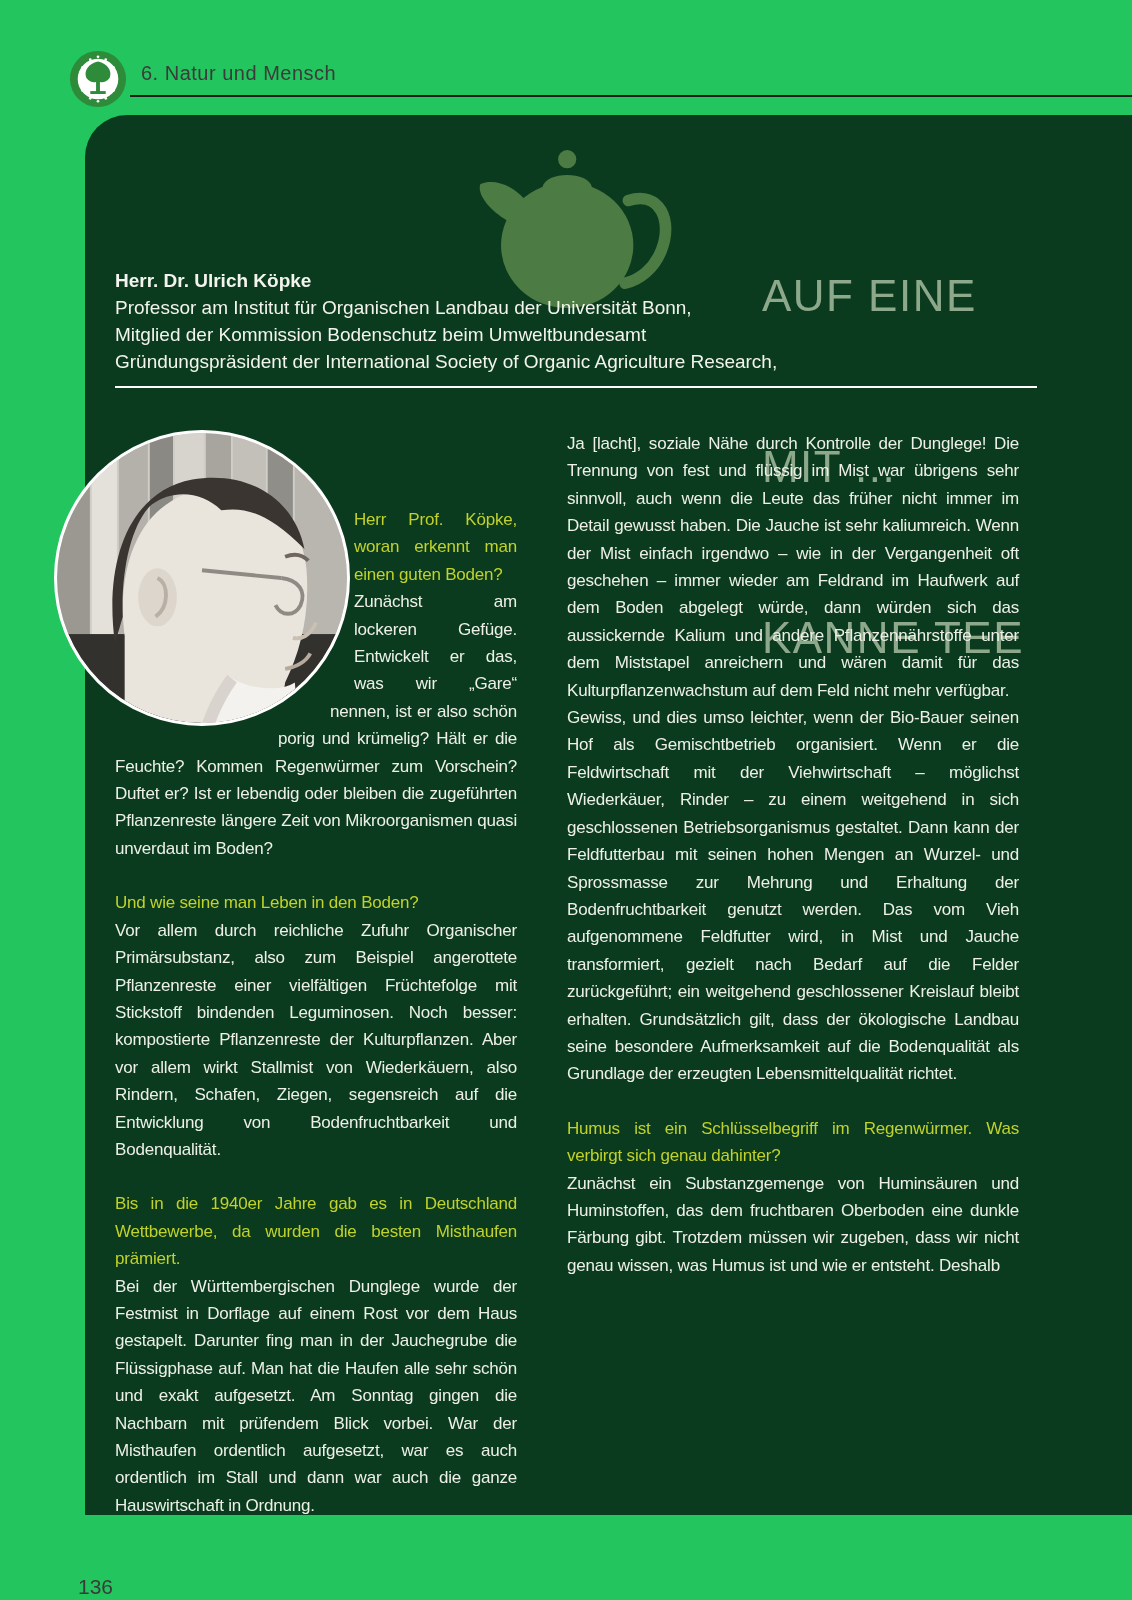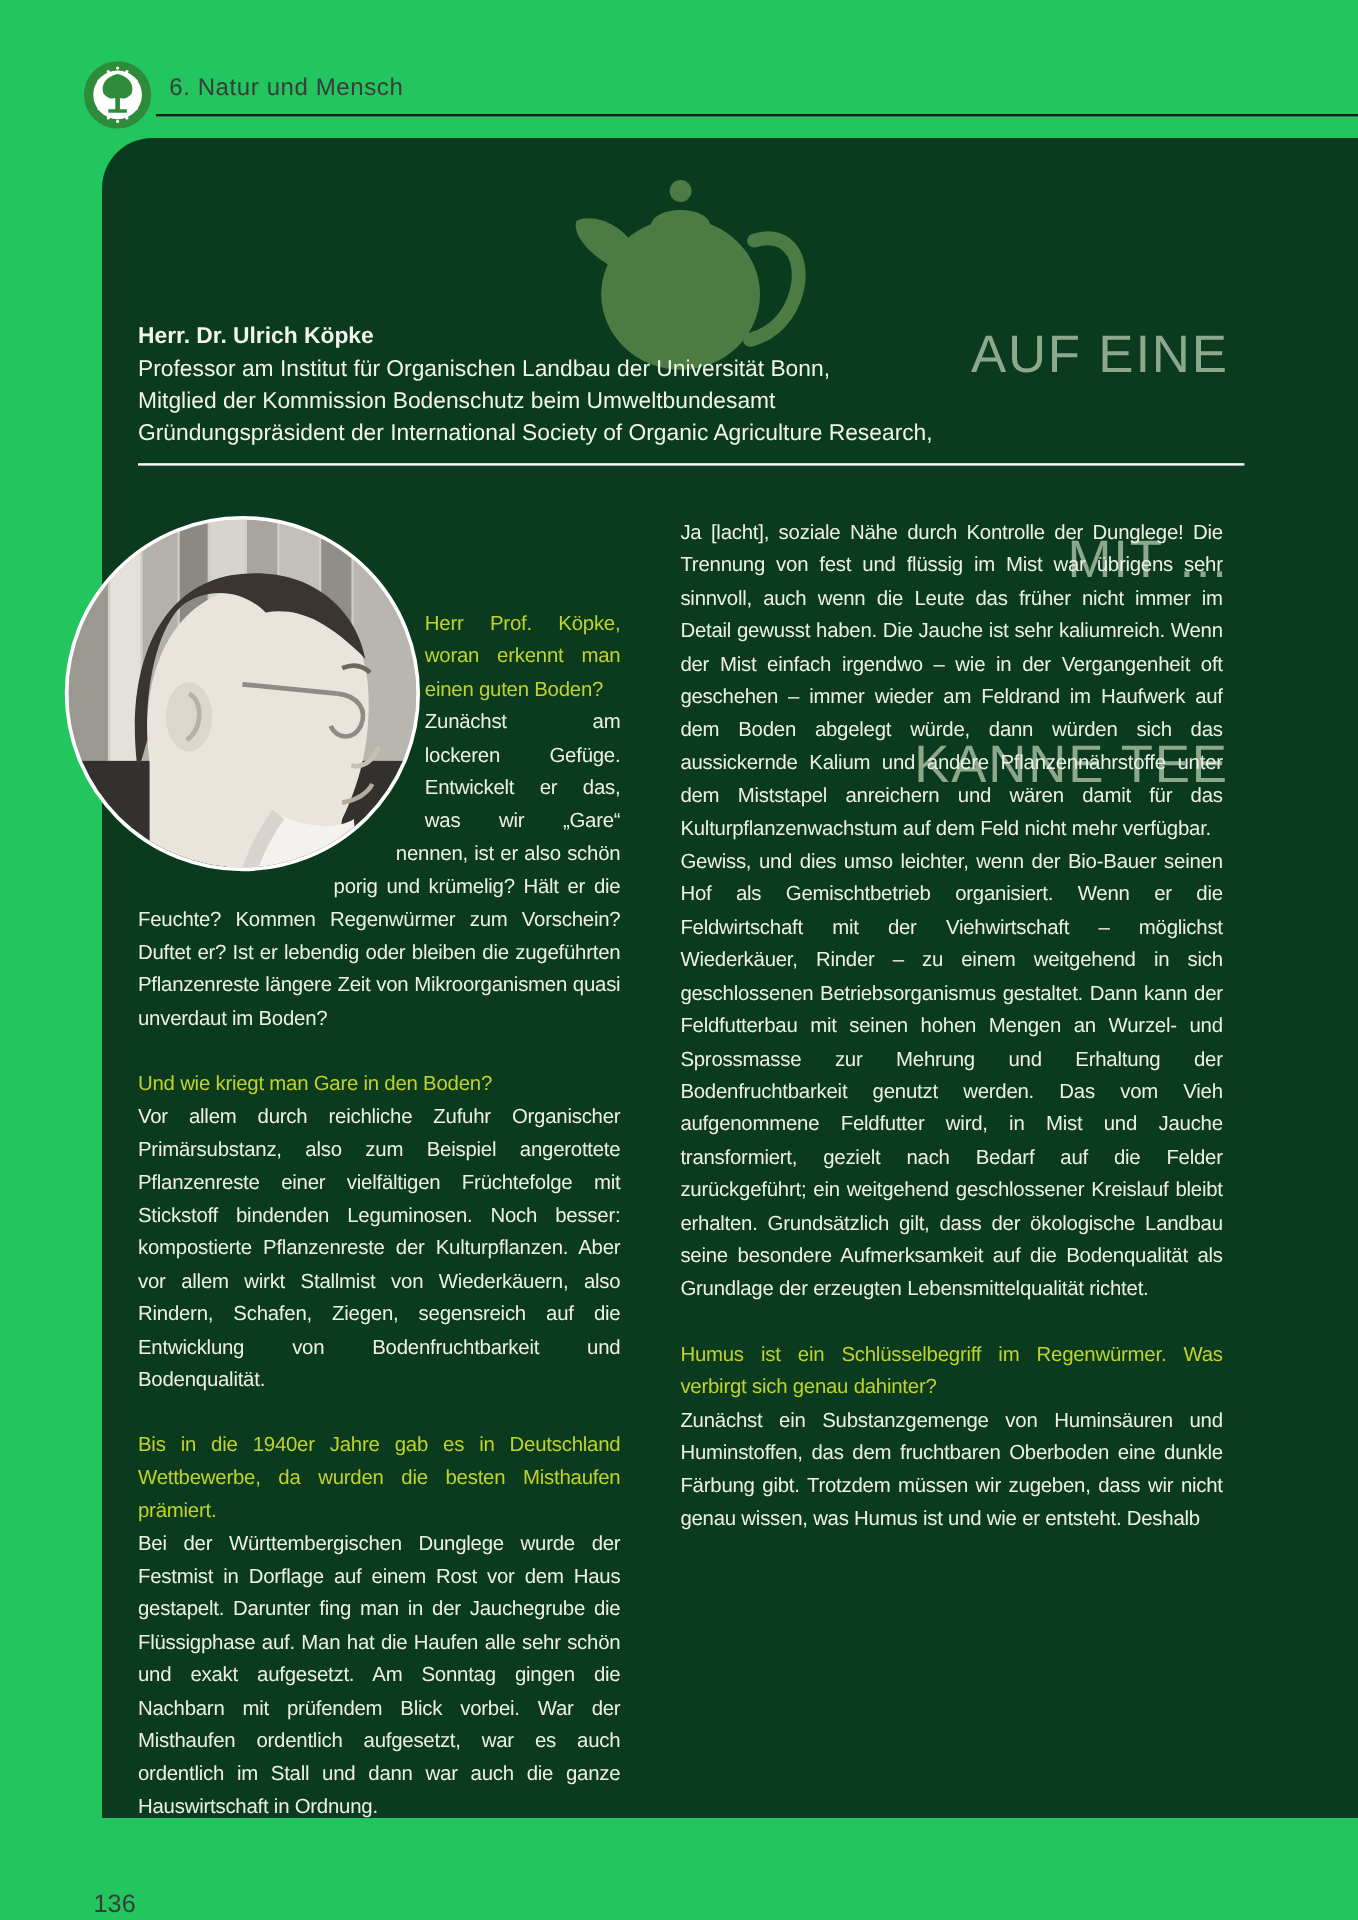--- a/index.html
+++ b/index.html
@@ -6,21 +6,21 @@
   .page{position:relative;width:1132px;height:1600px;background:#22c55e;overflow:hidden;
         font-family:"Liberation Sans","DejaVu Sans",sans-serif;}
   
   .header-logo{position:absolute;left:69px;top:50px;width:58px;height:58px;}
   .section-label{position:absolute;left:141px;top:62px;font-size:20px;color:#3b3b3a;letter-spacing:.5px;}
   .header-rule{position:absolute;left:130px;top:95px;width:1002px;border-top:2px solid #1d1d1c;}
   
   .green{position:absolute;left:85px;top:115px;width:1047px;height:1400px;background:#0b3b1e;
          border-top-left-radius:42px;}
   .teapot{position:absolute;left:378px;top:26px;width:215px;height:200px;}
-  .feature-title{position:absolute;right:108px;top:38px;text-align:right;color:#8da88b;
+  .feature-title{position:absolute;right:108px;top:38px;text-align:left;color:#8da88b;
                  font-size:44px;line-height:57px;letter-spacing:1.5px;font-weight:400;white-space:pre;}
   .intro{position:absolute;left:30px;top:152px;color:#f3f4ed;font-size:19px;line-height:27px;}
   .intro .name{font-weight:bold;}
   .divider{position:absolute;left:30px;top:271px;width:922px;border-top:2px solid #ffffff;}
   
   .portrait{position:absolute;left:-31px;top:315px;width:296px;height:296px;border-radius:50%;
             border:3px solid #ffffff;overflow:hidden;box-sizing:border-box;background:#cfcdc6;}
   .portrait svg{display:block;width:100%;height:100%;}
   
   .column{position:absolute;top:315px;color:#eef0e8;font-size:17px;line-height:27.4px;
@@ -123,21 +123,21 @@
           <path d="M150,300 L176,250 C196,266 232,268 246,258 L250,300 Z" fill="#f4f2ee"></path>
           <path d="M150,300 C160,272 172,256 176,250 L186,258 C176,272 168,288 164,300 Z" fill="#d8d4cd"></path>
         </g>
       </svg>
     </div>
 
     <div class="column col-0">
       <div class="float-circle"></div>
     <p class="q">Herr Prof. Köpke, woran erkennt man einen guten Boden?</p>
         <p class="a">Zunächst am lockeren Gefüge. Entwickelt er das, was wir „Gare“ nennen, ist er also schön porig und krümelig? Hält er die Feuchte? Kommen Regenwürmer zum Vorschein? Duftet er? Ist er lebendig oder bleiben die zugeführten Pflanzenreste längere Zeit von Mikroorganismen quasi unverdaut im Boden?</p>
-        <p class="q">Und wie kriegt man Gare in den Boden?</p>
+        <p class="q">Und wie seine man Leben in den Boden?</p>
         <p class="a">Vor allem durch reichliche Zufuhr Organischer Primärsubstanz, also zum Beispiel angerottete Pflanzenreste einer vielfältigen Früchtefolge mit Stickstoff bindenden Leguminosen. Noch besser: kompostierte Pflanzenreste der Kulturpflanzen. Aber vor allem wirkt Stallmist von Wiederkäuern, also Rindern, Schafen, Ziegen, segensreich auf die Entwicklung von Bodenfruchtbarkeit und Bodenqualität.</p>
         <p class="q">Bis in die 1940er Jahre gab es in Deutschland Wettbewerbe, da wurden die besten Misthaufen prämiert.</p>
         <p class="a">Bei der Württembergischen Dunglege wurde der Festmist in Dorflage auf einem Rost vor dem Haus gestapelt. Darunter fing man in der Jauchegrube die Flüssigphase auf. Man hat die Haufen alle sehr schön und exakt aufgesetzt. Am Sonntag gingen die Nachbarn mit prüfendem Blick vorbei. War der Misthaufen ordentlich aufgesetzt, war es auch ordentlich im Stall und dann war auch die ganze Hauswirtschaft in Ordnung.</p>
       </div>
     <div class="column col-1">
         <p class="a">Ja [lacht], soziale Nähe durch Kontrolle der Dunglege! Die Trennung von fest und flüssig im Mist war übrigens sehr sinnvoll, auch wenn die Leute das früher nicht immer im Detail gewusst haben. Die Jauche ist sehr kaliumreich. Wenn der Mist einfach irgendwo – wie in der Vergangenheit oft geschehen – immer wieder am Feldrand im Haufwerk auf dem Boden abgelegt würde, dann würden sich das aussickernde Kalium und andere Pflanzennährstoffe unter dem Miststapel anreichern und wären damit für das Kulturpflanzenwachstum auf dem Feld nicht mehr verfügbar.</p>
         <p class="a">Gewiss, und dies umso leichter, wenn der Bio-Bauer seinen Hof als Gemischtbetrieb organisiert. Wenn er die Feldwirtschaft mit der Viehwirtschaft – möglichst Wiederkäuer, Rinder – zu einem weitgehend in sich geschlossenen Betriebsorganismus gestaltet. Dann kann der Feldfutterbau mit seinen hohen Mengen an Wurzel- und Sprossmasse zur Mehrung und Erhaltung der Bodenfruchtbarkeit genutzt werden. Das vom Vieh aufgenommene Feldfutter wird, in Mist und Jauche transformiert, gezielt nach Bedarf auf die Felder zurückgeführt; ein weitgehend geschlossener Kreislauf bleibt erhalten. Grundsätzlich gilt, dass der ökologische Landbau seine besondere Aufmerksamkeit auf die Bodenqualität als Grundlage der erzeugten Lebensmittelqualität richtet.</p>
         <p class="q">Humus ist ein Schlüsselbegriff im Regenwürmer. Was verbirgt sich genau dahinter?</p>
         <p class="a">Zunächst ein Substanzgemenge von Huminsäuren und Huminstoffen, das dem fruchtbaren Oberboden eine dunkle Färbung gibt. Trotzdem müssen wir zugeben, dass wir nicht genau wissen, was Humus ist und wie er entsteht. Deshalb</p>
       </div>

